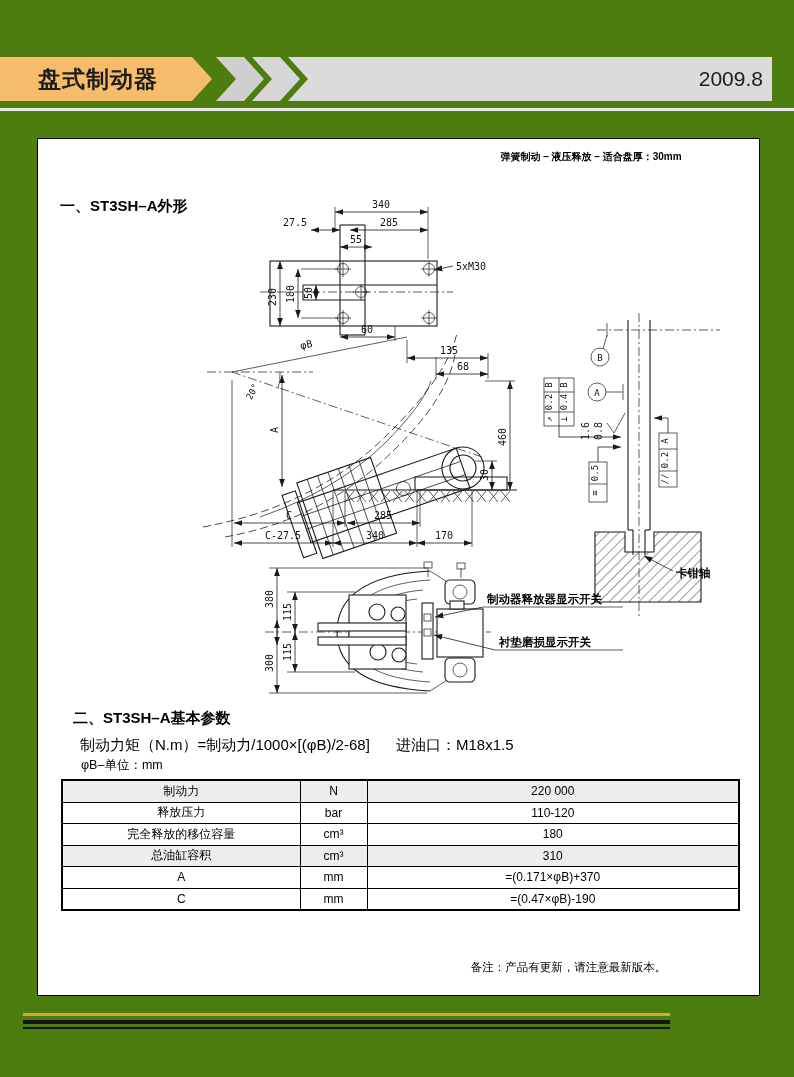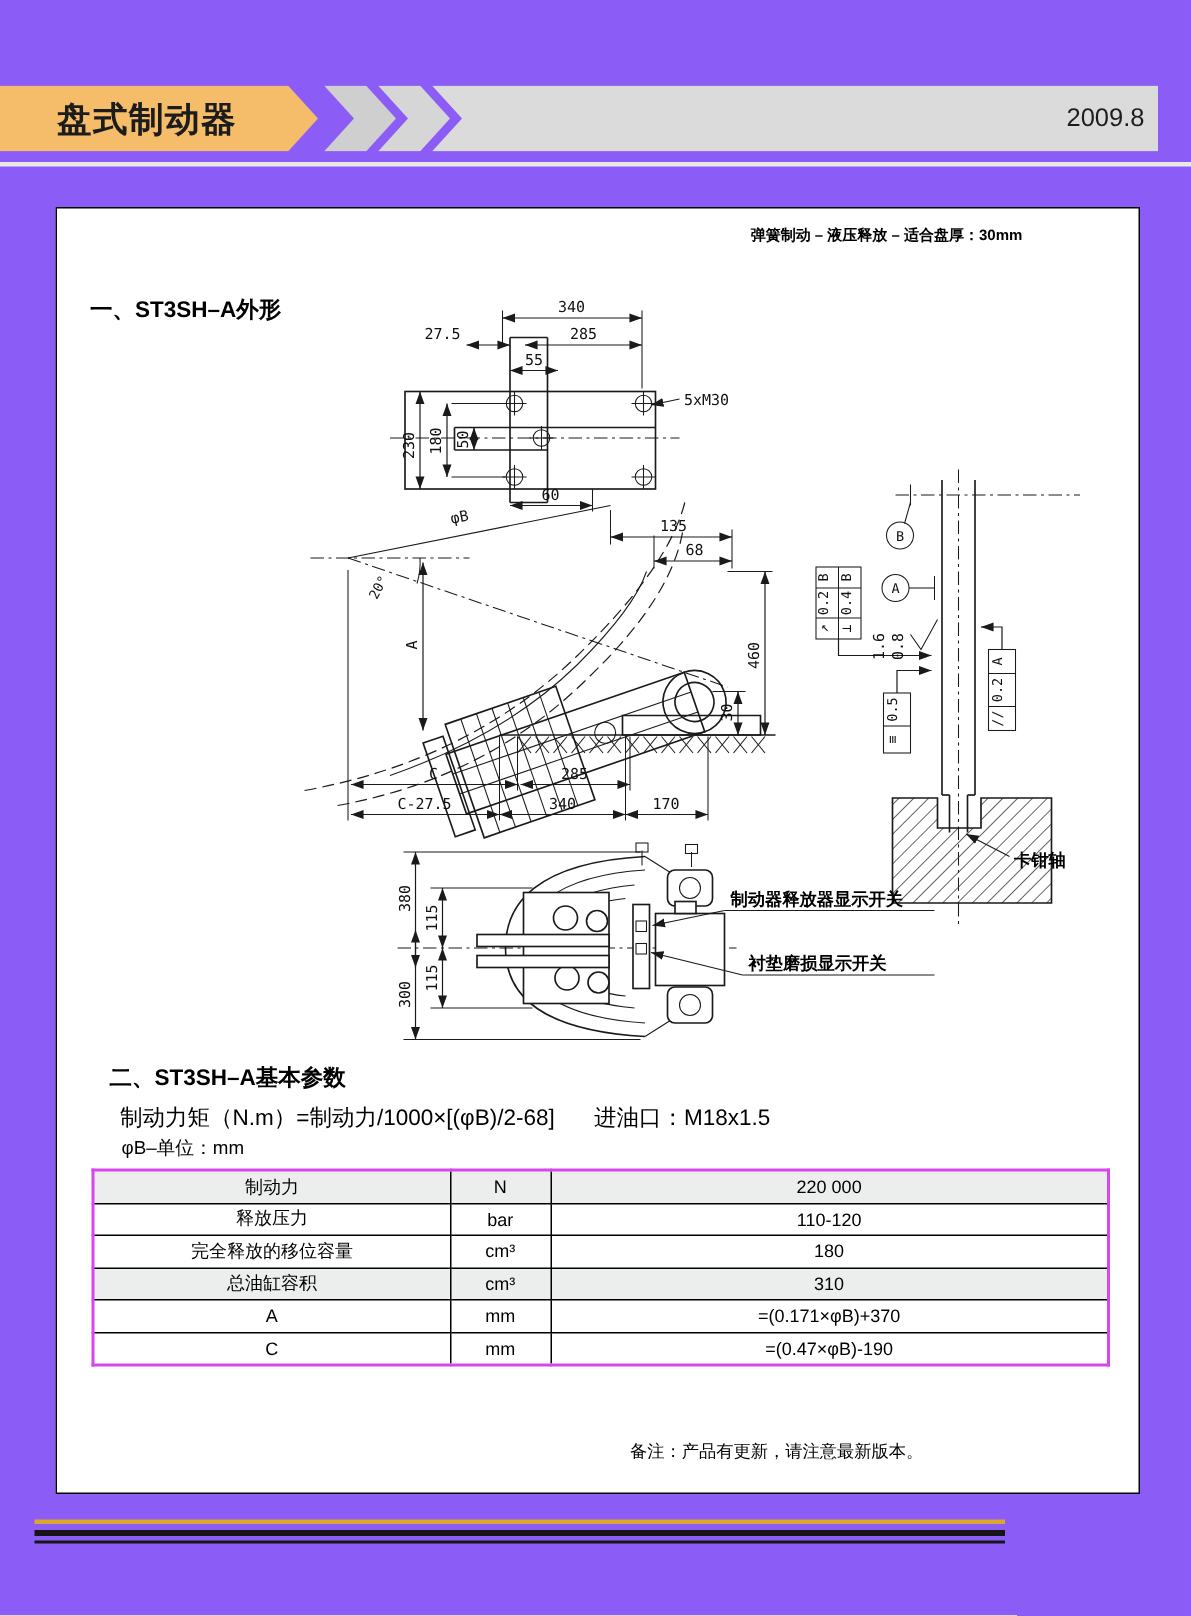--- a/index.html
+++ b/index.html
@@ -1,46 +1,46 @@
 <!DOCTYPE html>
 <html><head>
 <meta charset="utf-8">
 <style>
   html,body{margin:0;padding:0;background:#fff;}
-  .page{position:relative;width:794px;height:1077px;background:#8b5cf6;overflow:hidden;
+  .page{position:relative;width:794px;height:1077px;background:#4d7c0f;overflow:hidden;
         font-family:"Liberation Sans","DejaVu Sans",sans-serif;color:#111;}
 
   
   .hdr-orange{position:absolute;left:0;top:57px;width:212px;height:44px;background:#F5BD69;
               clip-path:polygon(0 0,192px 0,212px 22px,192px 44px,0 44px);}
   .hdr-orange span{position:absolute;left:38px;top:0;line-height:44px;font-size:23px;font-weight:bold;color:#1c1c1c;letter-spacing:1px;}
   .chev{position:absolute;top:57px;width:48px;height:44px;background:#CFCFCF;
         clip-path:polygon(0 0,28px 0,48px 22px,28px 44px,0 44px,20px 22px);}
   .chev.c1{left:216px;}
   .chev.c2{left:252px;background:#D6D6D6;}
   .hdr-band{position:absolute;left:288px;top:57px;width:484px;height:44px;background:#DBDBDB;
             clip-path:polygon(0 0,100% 0,100% 100%,0 100%,20px 50%);}
   .hdr-date{position:absolute;left:595px;top:57px;width:168px;height:44px;line-height:44px;
-            text-align:right;font-size:17px;color:#1c1c1c;}
+            text-align:right;font-size:21px;color:#1c1c1c;}
   .hdr-rule{position:absolute;left:0;top:108px;width:794px;height:3px;background:#E9E9E9;}
 
   
   .content-box{position:absolute;left:37px;top:138px;width:721px;height:856px;border:1.4px solid #000;background:#fff;}
   .banner-title{position:absolute;left:426px;top:150px;width:330px;text-align:center;
                 font-size:10px;font-weight:bold;color:#000;}
   .sec1{position:absolute;left:60px;top:197px;font-size:15px;font-weight:bold;color:#000;}
   .sec2{position:absolute;left:73px;top:709px;font-size:15px;font-weight:bold;color:#000;}
   .formula-line{position:absolute;left:80px;top:736px;font-size:15px;color:#000;}
   .formula-line .gap{display:inline-block;width:22px;}
   .unit-note{position:absolute;left:81px;top:757px;font-size:12.5px;color:#000;}
-  .remark{position:absolute;left:420px;top:960px;width:297px;text-align:left;font-size:11.5px;color:#000;}
+  .remark{position:absolute;left:420px;top:960px;width:297px;text-align:center;font-size:11.5px;color:#000;}
 
   
   .params{position:absolute;left:61px;top:779px;width:679px;border-collapse:collapse;table-layout:fixed;
-          border:2px solid #d946ef;font-size:12px;color:#000;}
+          border:2px solid #000000;font-size:12px;color:#000;}
   .params td{border:1.2px solid #000;height:20.5px;padding:0;text-align:center;vertical-align:middle;}
   .params tr.shaded td{background:#ECEDED;}
 
   
   .f-gold{position:absolute;left:23px;top:1013px;width:647px;height:3px;background:#D9A62E;}
   .f-blk1{position:absolute;left:23px;top:1020px;width:647px;height:4px;background:#161616;}
   .f-blk2{position:absolute;left:23px;top:1027px;width:647px;height:2px;background:#161616;}
   .page-box{position:absolute;left:684px;top:1012px;width:82px;height:46px;background:#F2BC68;
             text-align:center;line-height:46px;font-size:26px;font-weight:bold;color:#000;}
 

